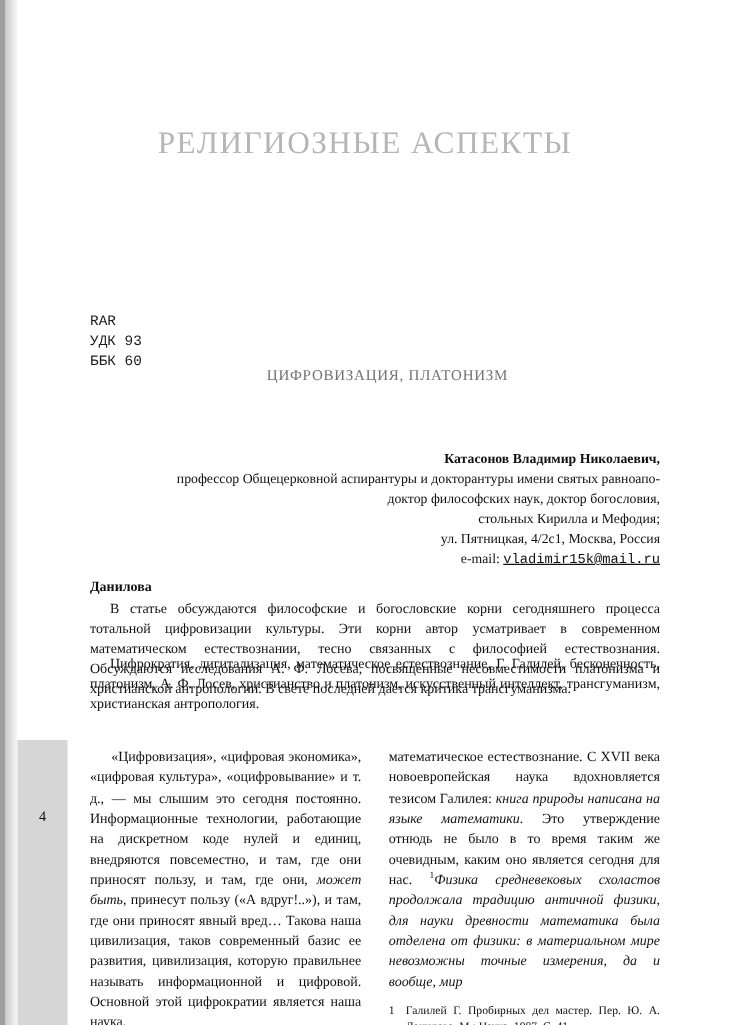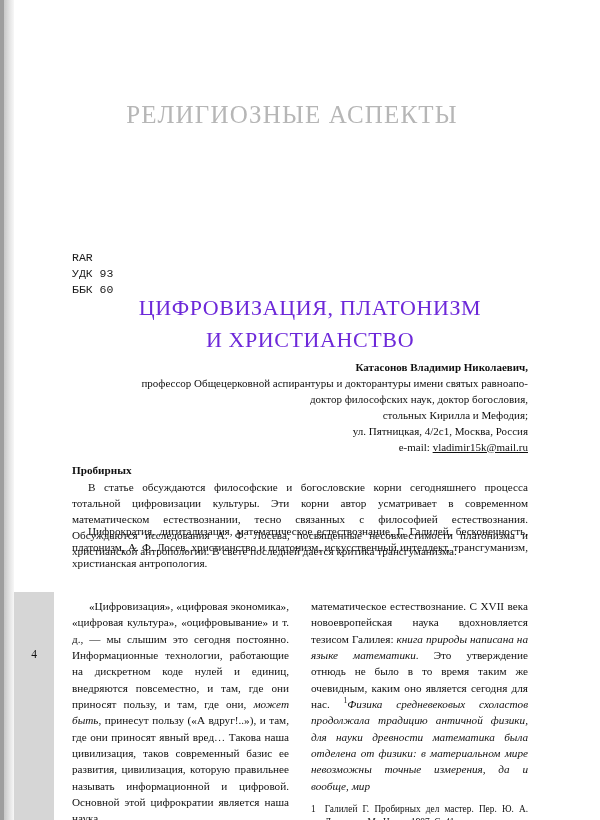--- a/index.html
+++ b/index.html
@@ -63,43 +63,44 @@
   }
   .codes div { white-space: nowrap; }
 
   
   .article-title {
     position: absolute;
     left: 92px;
     right: 72px;
     top: 292px;
     text-align: center;
-    font-size: 22px;
+    font-size: 12px;
     letter-spacing: 0.6px;
     line-height: 1.45;
     text-transform: uppercase;
-    color: #6d28d9;
+    color: #737373;
   }
   .article-title .l2 { display: block; }
 
   
   .author-block {
     position: absolute;
     left: 72px;
     right: 72px;
     top: 360px;
     text-align: right;
     font-size: 11px;
     line-height: 1.45;
     color: #101010;
   }
   .author-name { font-weight: bold; }
   .email-link {
     text-decoration: underline;
     color: #101010;
+    font-family: Liberation Mono, monospace;
   }
 
   
   .abstract {
     position: absolute;
     left: 72px;
     right: 72px;
     top: 463px;
     font-size: 11.2px;
     line-height: 1.42;
@@ -214,34 +215,33 @@
   </div>
 
   <div class="codes">
     <div>RAR</div>
     <div>УДК 93</div>
     <div>ББК 60</div>
   </div>
 
   <div class="article-title">
     <span>ЦИФРОВИЗАЦИЯ, ПЛАТОНИЗМ</span>
-    <span class="l2">И ХРИСТИАНСТВО</span>
   </div>
 
   <div class="author-block">
     <div class="author-name">Катасонов Владимир Николаевич,</div>
     <div>профессор Общецерковной аспирантуры и докторантуры имени святых равноапо-</div>
     <div>доктор философских наук, доктор богословия,</div>
     <div>стольных Кирилла и Мефодия;</div>
     <div>ул. Пятницкая, 4/2с1, Москва, Россия</div>
     <div><span>e-mail: </span><a class="email-link" href="#">vladimir15k@mail.ru</a></div>
   </div>
 
   <div class="abstract">
-    <span class="sect-label">Пробирных</span>
+    <span class="sect-label">Данилова</span>
     <p>В статье обсуждаются философские и богословские корни сегодняшнего процесса тотальной цифровизации культуры. Эти корни автор усматривает в современном математическом естествознании, тесно связанных с философией естествознания. Обсуждаются исследования А. Ф. Лосева, посвященные несовместимости платонизма и христианской антропологии. В свете последней дается критика трансгуманизма.</p>
   </div>
 
   <div class="keywords">
     <p>Цифрократия, дигитализация, математическое естествознание, Г. Галилей, бесконечность, платонизм, А. Ф. Лосев, христианство и платонизм, искусственный интеллект, трансгуманизм, христианская антропология.</p>
   </div>
 
   <div class="body-cols">
     <div class="col">
       <p><span>«Цифровизация», «цифровая экономика», «цифровая культура», «оцифровывание» и т. д., — мы слышим это сегодня постоянно. Информационные технологии, работающие на дискретном коде нулей и единиц, внедряются повсеместно, и там, где они приносят пользу, и там, где они, </span><em>может быть</em><span>, принесут пользу («А вдруг!..»), и там, где они приносят явный вред… Такова наша цивилизация, таков современный базис ее развития, цивилизация, которую правильнее называть информационной и цифровой. Основной этой цифрократии является наша наука, </span></p>

